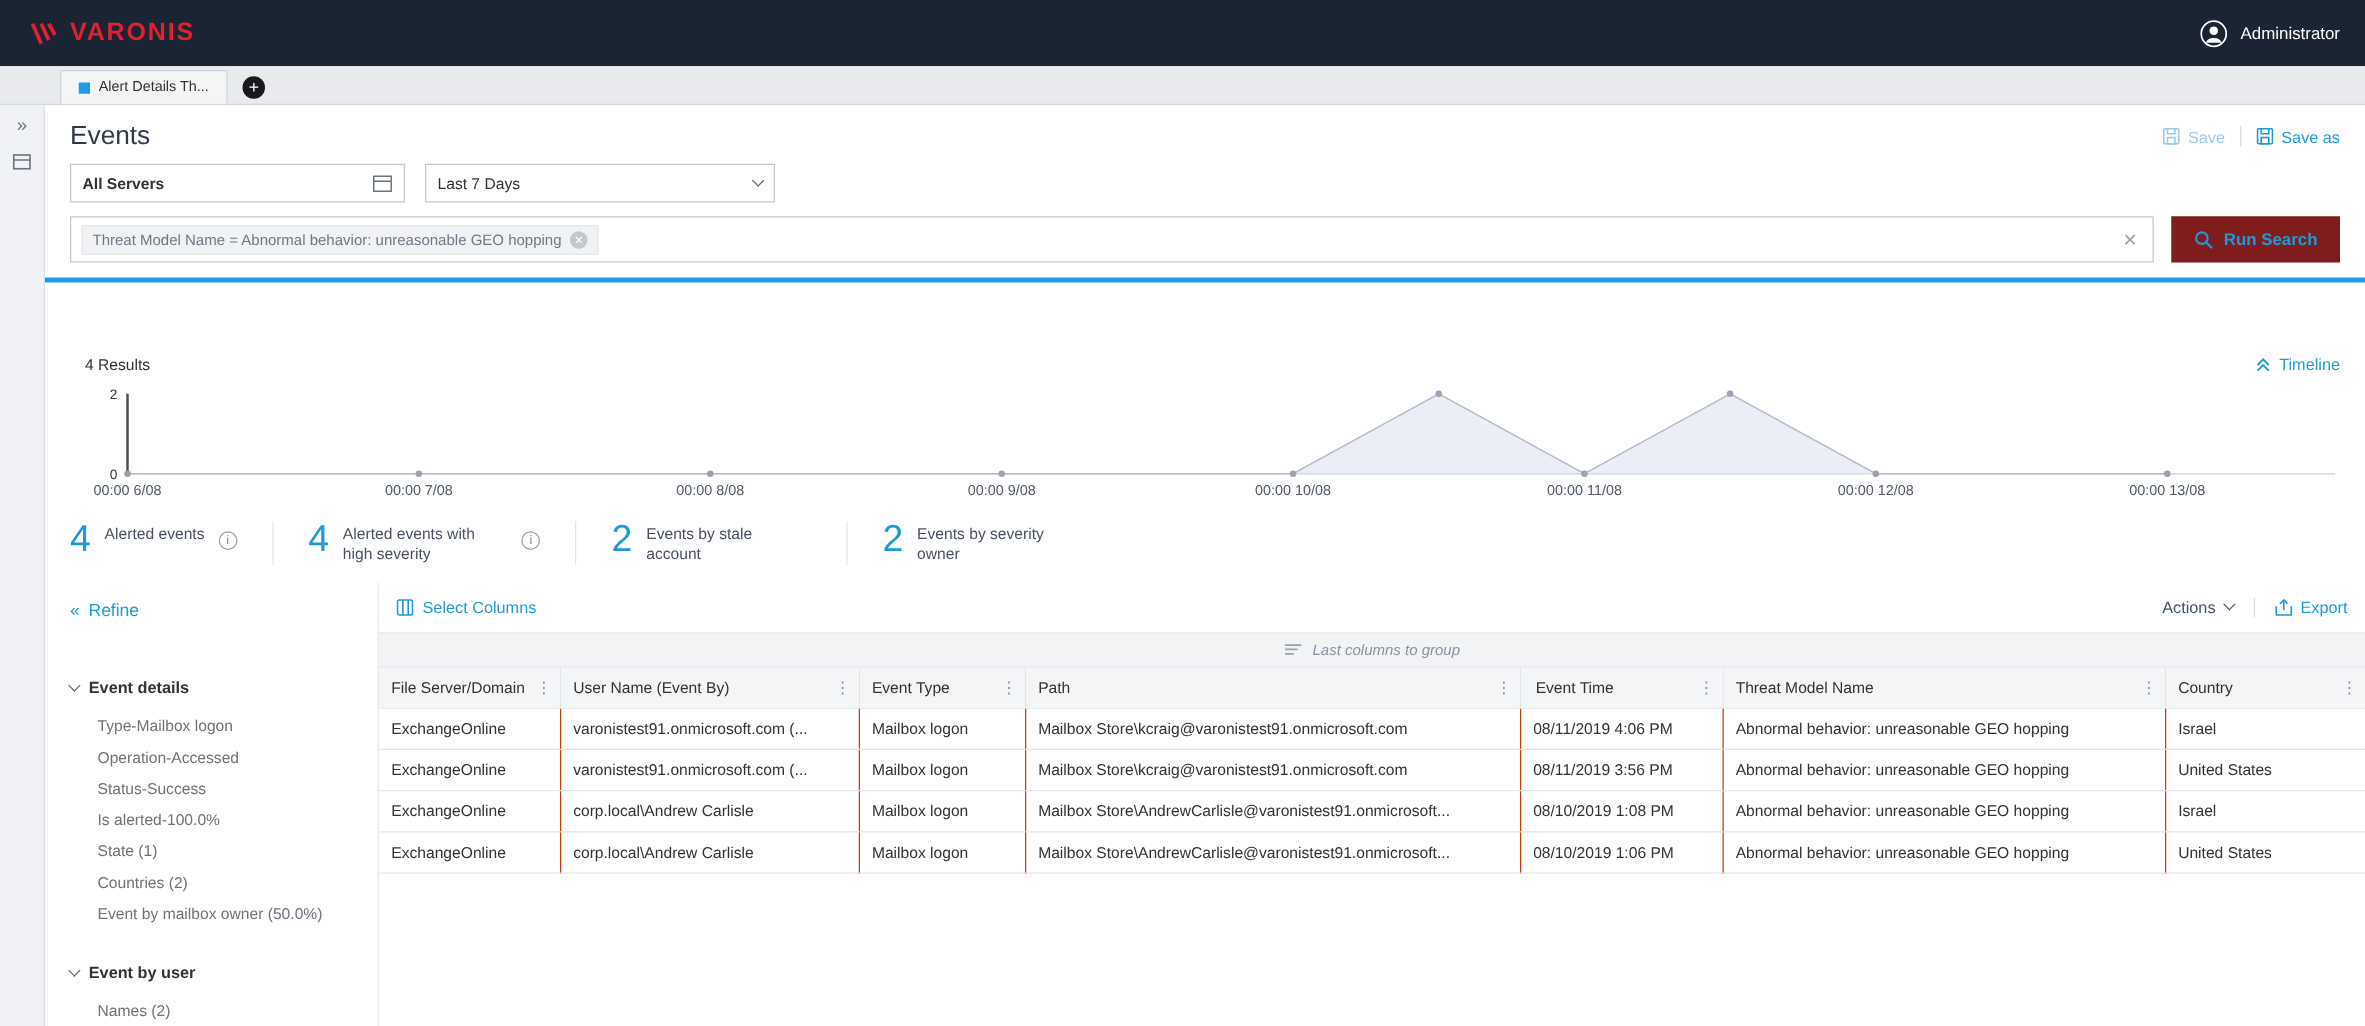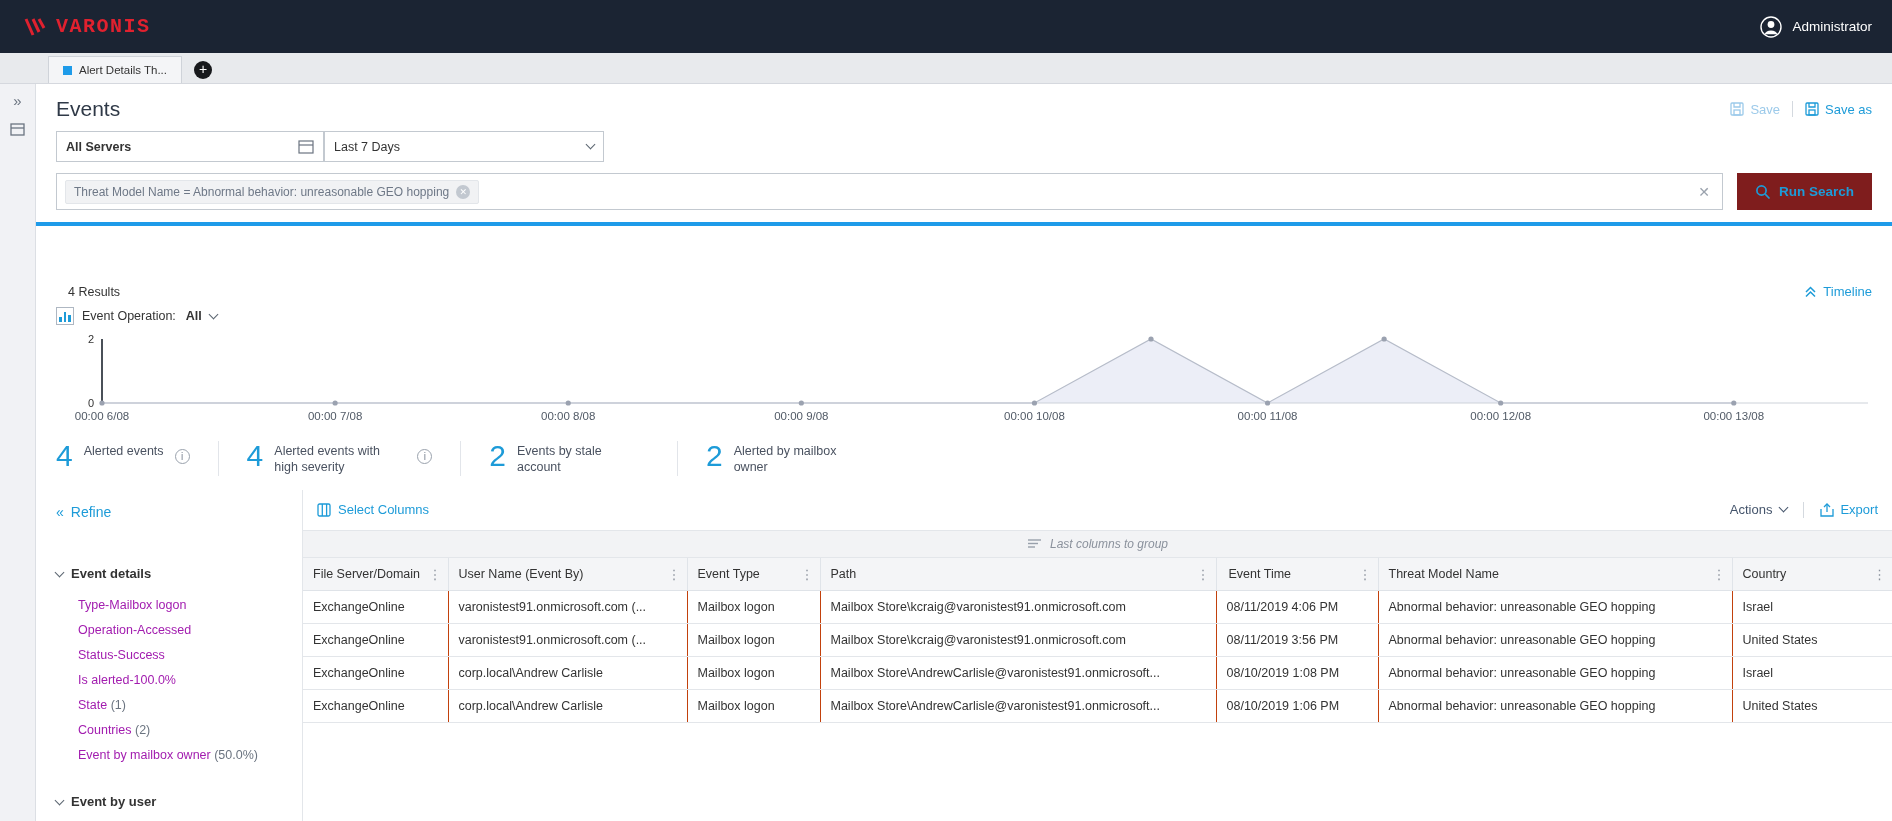--- a/index.html
+++ b/index.html
@@ -2,21 +2,21 @@
 <html><head>
 <meta charset="utf-8">
 <style>
   * { margin:0; padding:0; box-sizing:border-box; }
   html,body { width:1892px; height:821px; overflow:hidden; background:#fff;
     font-family:"Liberation Sans", sans-serif; color:#333; }
 
   
   .topbar { height:53px; background:#1b2433; display:flex; align-items:center; padding:0 20px 0 24px; }
   .brand { display:flex; align-items:center; gap:8px; }
-  .brand-text { color:#e0212f; font-size:20px; font-weight:bold; letter-spacing:1.5px;font-family:Liberation Mono, monospace; }
+  .brand-text { color:#e0212f; font-size:20px; font-weight:bold; letter-spacing:1.5px; }
   .main-nav { display:flex; height:53px; margin-left:58px; }
   .nav-item { color:#c3ccd6; font-size:14.5px; padding:0 23px; display:flex; align-items:center; height:53px; position:relative; cursor:pointer; }
   .nav-item.active { color:#fff; }
   .nav-item.active::after { content:""; position:absolute; left:10px; right:10px; bottom:0; height:4px; background:#1e9be9; }
   .topbar-right { margin-left:auto; display:flex; align-items:center; gap:9px; color:#fff; font-size:13.5px; }
 
   
   .tabbar { height:31px; background:#e8eaed; border-bottom:1px solid #d5d8de; display:flex; align-items:flex-end; padding-left:48px; }
   .tab { height:27px; background:#f4f5f7; border:1px solid #cfd3d9; border-bottom:none; display:flex; align-items:center; gap:7px; padding:0 14px; font-size:11.5px; color:#333; cursor:pointer; }
   .tab-square { width:9px; height:9px; background:#1e9be9; display:inline-block; }
@@ -30,21 +30,21 @@
 
   
   .page-header { display:flex; align-items:center; padding:13px 20px 6px 20px; }
   .page-title { font-size:21px; color:#2f3947; }
   .save-group { margin-left:auto; display:flex; align-items:center; gap:12px; font-size:13px; }
   .save-btn { color:#9ccaea; display:flex; align-items:center; gap:6px; cursor:pointer; }
   .saveas-btn { color:#1d9bd8; display:flex; align-items:center; gap:6px; cursor:pointer; }
   .vbar { width:1px; height:16px; background:#d4d9df; }
 
   
-  .filters { display:flex; gap:0; padding:4px 20px 0 20px;align-items:flex-end; }
+  .filters { display:flex; gap:16px; padding:4px 20px 0 20px;align-items:flex-end; }
   .select-box { height:31px; border:1px solid #c3c9d0; background:#fff; display:flex; align-items:center; justify-content:space-between; padding:0 9px; font-size:12.5px; color:#333; cursor:pointer; }
   .servers-box { width:268px; font-weight:bold; }
   .range-box { width:280px; }
   .cchev { width:7px; height:7px; border-right:1.6px solid #5b6570; border-bottom:1.6px solid #5b6570; transform:rotate(45deg); display:inline-block; margin-top:-4px; }
 
   
   .search-row { display:flex; align-items:center; gap:14px; margin:11px 20px 0 20px; }
   .search-box { flex:1; height:37px; border:1px solid #c3c9d0; background:#fff; display:flex; align-items:center; padding:0 12px 0 8px; }
   .chip { background:#f1f2f4; border:1px solid #e3e6ea; border-radius:2px; padding:4px 8px; display:flex; align-items:center; gap:7px; font-size:12px; color:#6e7887; }
   .chip-close { width:14px; height:14px; border-radius:50%; background:#c2c8d0; color:#fff; font-size:9px; line-height:14px; text-align:center; cursor:pointer; }
@@ -72,21 +72,21 @@
   .stat-label { font-size:12.5px; color:#4a5260; line-height:1.3; max-width:132px; padding-top:2px; }
   .info-icon { width:15px; height:15px; border:1px solid #9aa2ad; border-radius:50%; color:#7d8694; font-size:10px; line-height:13px; text-align:center; margin-top:8px; cursor:pointer; }
 
   
   .lower { flex:1; display:flex; overflow:hidden; }
   .refine { width:266px; flex:0 0 266px; padding:14px 10px 0 20px; }
   .refine-title { color:#1d9bd8; font-size:14px; display:flex; align-items:center; gap:7px; margin-bottom:46px; cursor:pointer; }
   .refine-sec-header { display:flex; align-items:center; gap:8px; font-size:13px; color:#333; font-weight:bold; margin-bottom:12px; cursor:pointer; }
   .refine-sec-header .cchev { margin-top:-2px; }
   .refine-item { margin-left:22px; font-size:12.5px; line-height:25px; cursor:pointer; white-space:nowrap; }
-  .ref-link { color:#a21caf; }
+  .ref-link { color:#737373; }
   .ref-suffix { color:#6b7480; }
   .refine-section + .refine-section { margin-top:26px; }
 
   .table-area { flex:1; border-left:1px solid #e3e6ea; display:flex; flex-direction:column; overflow:hidden; }
   .table-toolbar { display:flex; align-items:center; padding:12px 14px; }
   .selcol-btn { color:#1d9bd8; font-size:13px; display:flex; align-items:center; gap:7px; cursor:pointer; }
   .toolbar-right { margin-left:auto; display:flex; align-items:center; gap:16px; }
   .actions-btn { color:#44546b; font-size:13px; display:flex; align-items:center; gap:8px; cursor:pointer; }
   .actions-btn .cchev { border-color:#44546b; }
   .export-btn { color:#1d9bd8; font-size:13px; display:flex; align-items:center; gap:6px; cursor:pointer; }
@@ -201,30 +201,20 @@
       <span>4 Results</span>
       <span class="timeline-link">
         <svg width="13" height="12" viewBox="0 0 13 12">
           <path d="M2 6 L6.5 1.5 L11 6" fill="none" stroke="#1d9bd8" stroke-width="1.5"></path>
           <path d="M2 10.5 L6.5 6 L11 10.5" fill="none" stroke="#1d9bd8" stroke-width="1.5"></path>
         </svg>
         <span>Timeline</span>
       </span>
     </div>
 
-    <div class="eventop-row">
-      <span class="op-icon">
-        <i style="height:5px"></i>
-          <i style="height:10px"></i>
-          <i style="height:7px"></i>
-      </span>
-      <span>Event Operation:</span>
-      <span class="eventop-value">All</span>
-      <span class="cchev"></span>
-    </div>
 
     <div class="chart-wrap">
       <svg id="timeline-chart">
           <polygon points="46,72 46,72 279.1125827814569,72 512.2251655629138,72 745.3377483443709,72 978.4503311258278,72 1095.0066225165563,8 1211.5629139072848,72 1328.1192052980132,8 1444.6754966887418,72 1677.7880794701987,72 1677.7880794701987,72" fill="#eceef7" stroke="none"></polygon>
           <line x1="46" y1="72" x2="1812" y2="72" stroke="#cdd2d9" stroke-width="1"></line>
           <polyline points="46,72 279.1125827814569,72 512.2251655629138,72 745.3377483443709,72 978.4503311258278,72 1095.0066225165563,8 1211.5629139072848,72 1328.1192052980132,8 1444.6754966887418,72 1677.7880794701987,72" fill="none" stroke="#b6bcc9" stroke-width="1.2"></polyline>
           <line x1="46" y1="8" x2="46" y2="72" stroke="#4a5058" stroke-width="2"></line>
           <circle cx="46" cy="72" r="2.6" fill="#9ba2b0"></circle>
           <circle cx="279.1125827814569" cy="72" r="2.6" fill="#9ba2b0"></circle>
           <circle cx="512.2251655629138" cy="72" r="2.6" fill="#9ba2b0"></circle>
@@ -258,21 +248,21 @@
           <span class="stat-value">4</span>
           <span class="stat-label">Alerted events with high severity</span>
           <span class="info-icon">i</span>
         </div>
         <div class="stat">
           <span class="stat-value">2</span>
           <span class="stat-label">Events by stale account</span>
         </div>
         <div class="stat">
           <span class="stat-value">2</span>
-          <span class="stat-label">Alerted by mailbox owner</span>
+          <span class="stat-label">Events by severity owner</span>
         </div>
       </div>
 
     <div class="lower">
       <aside class="refine">
         <div class="refine-title">
           <span>«</span>
           <span>Refine</span>
         </div>
         <div>

